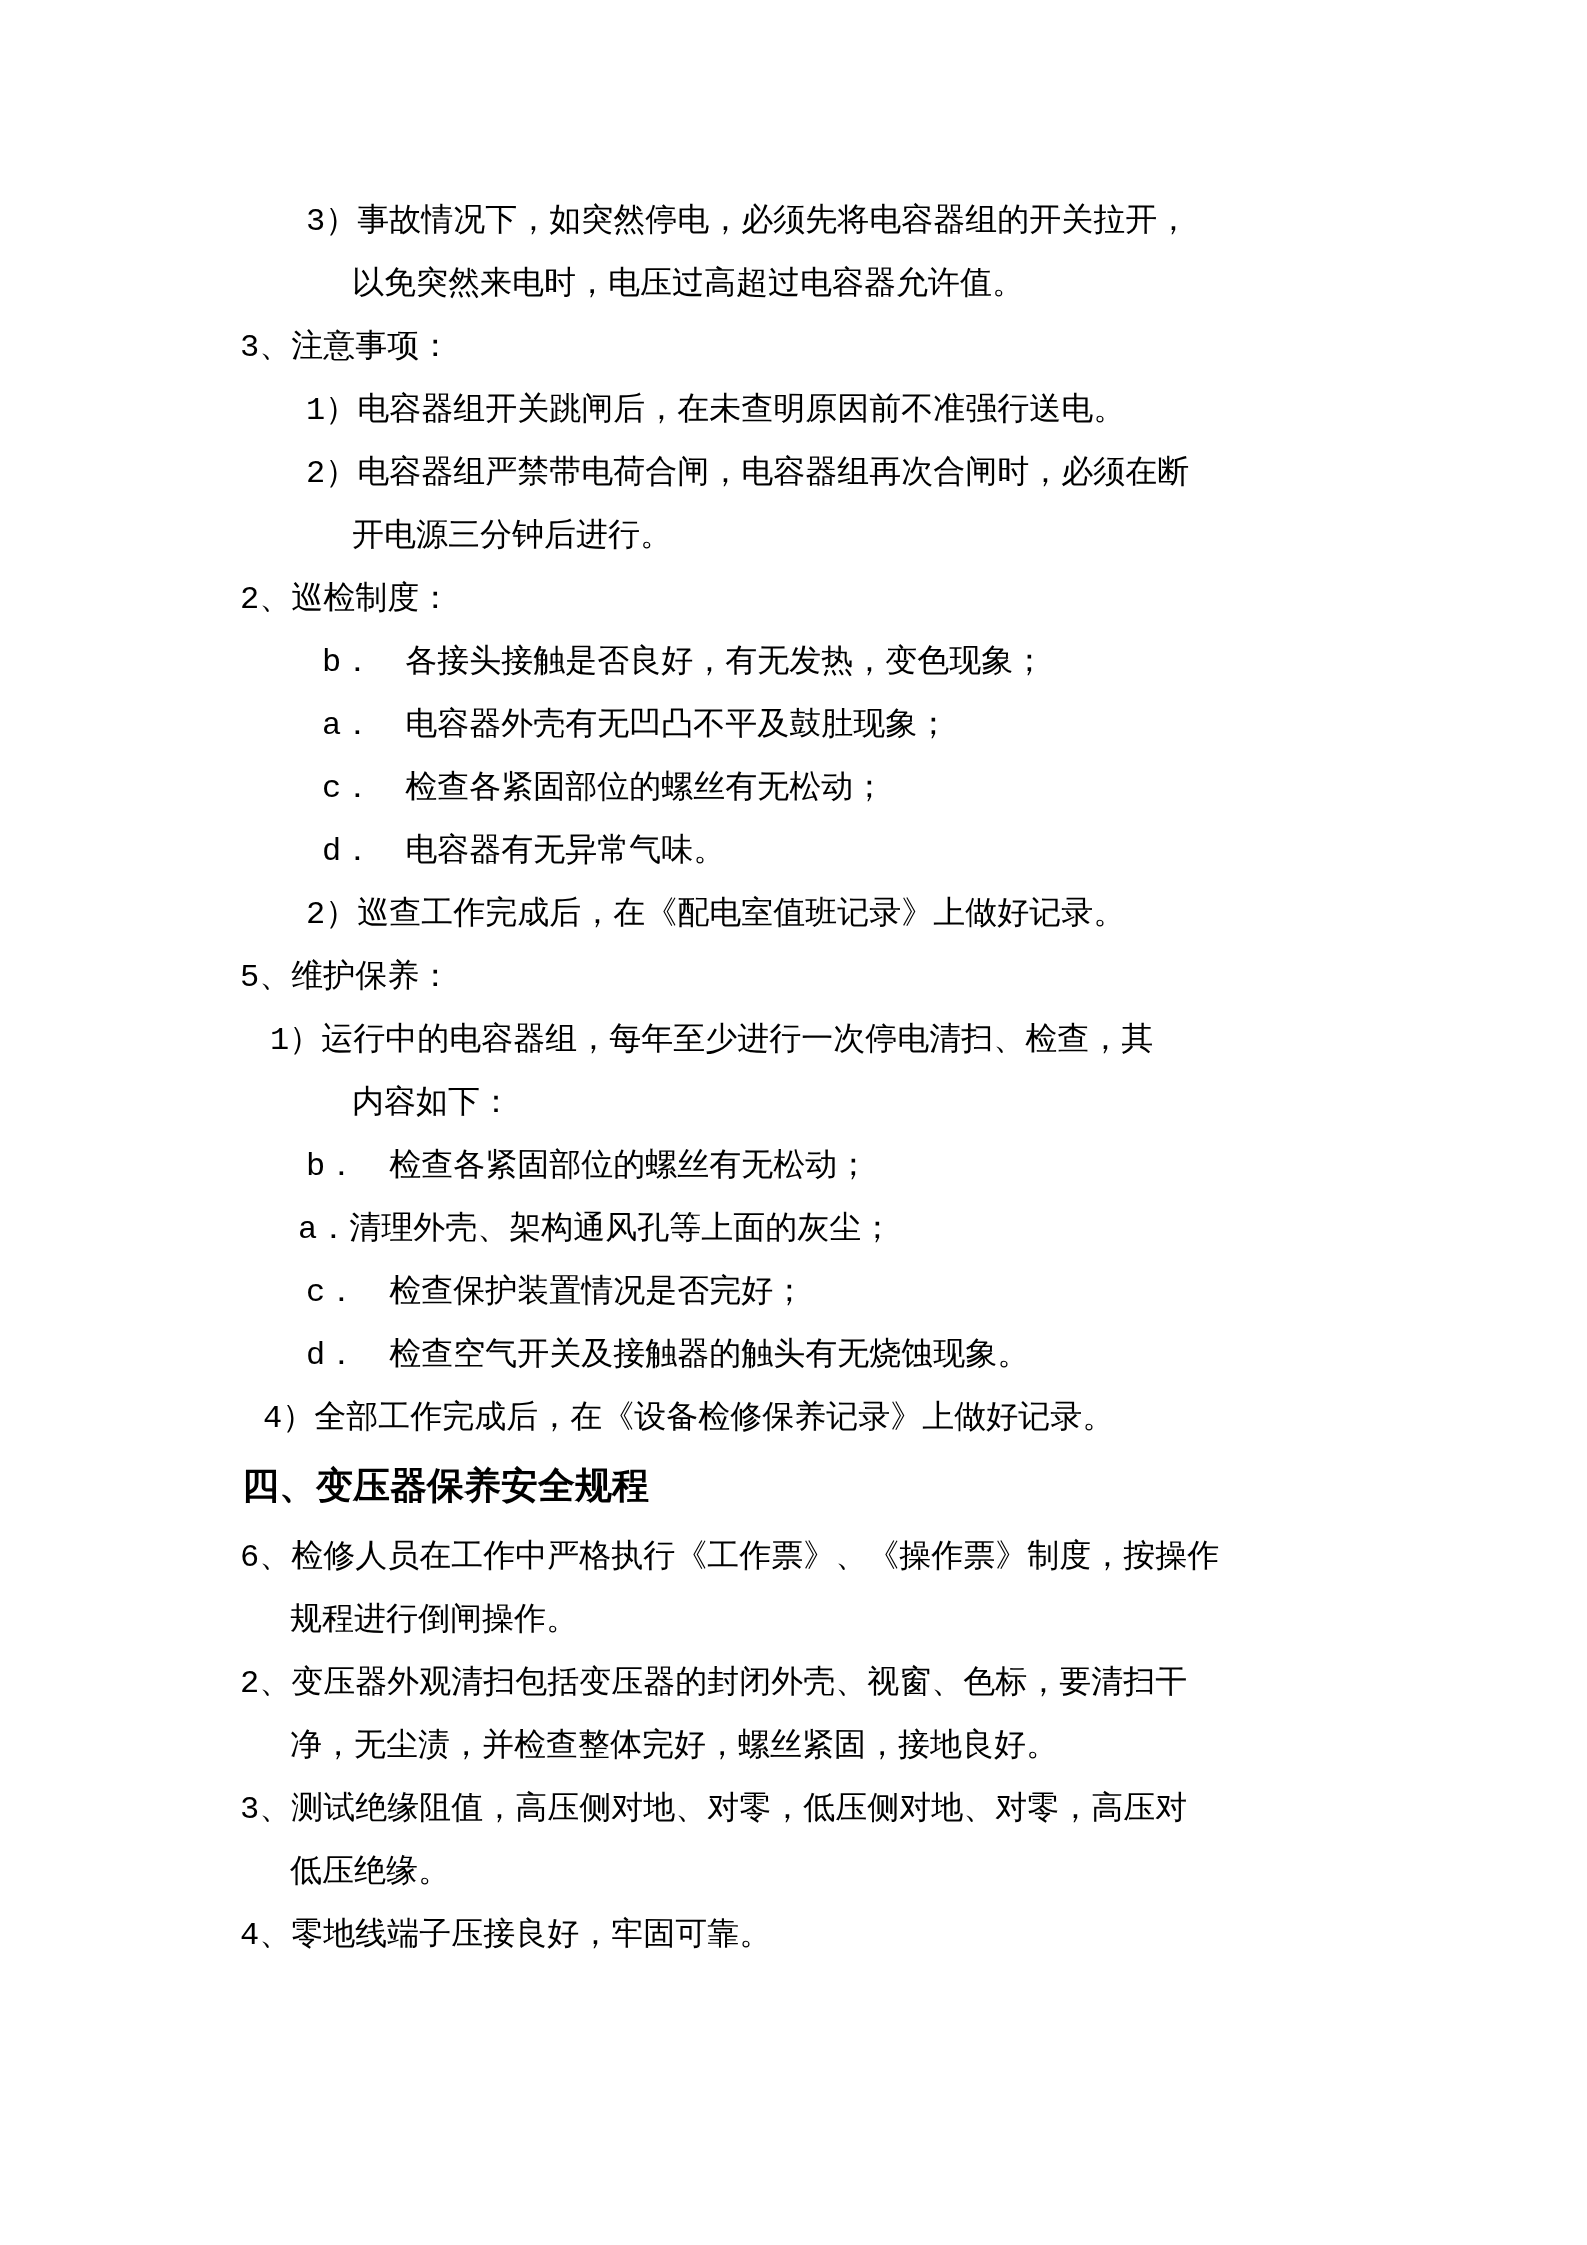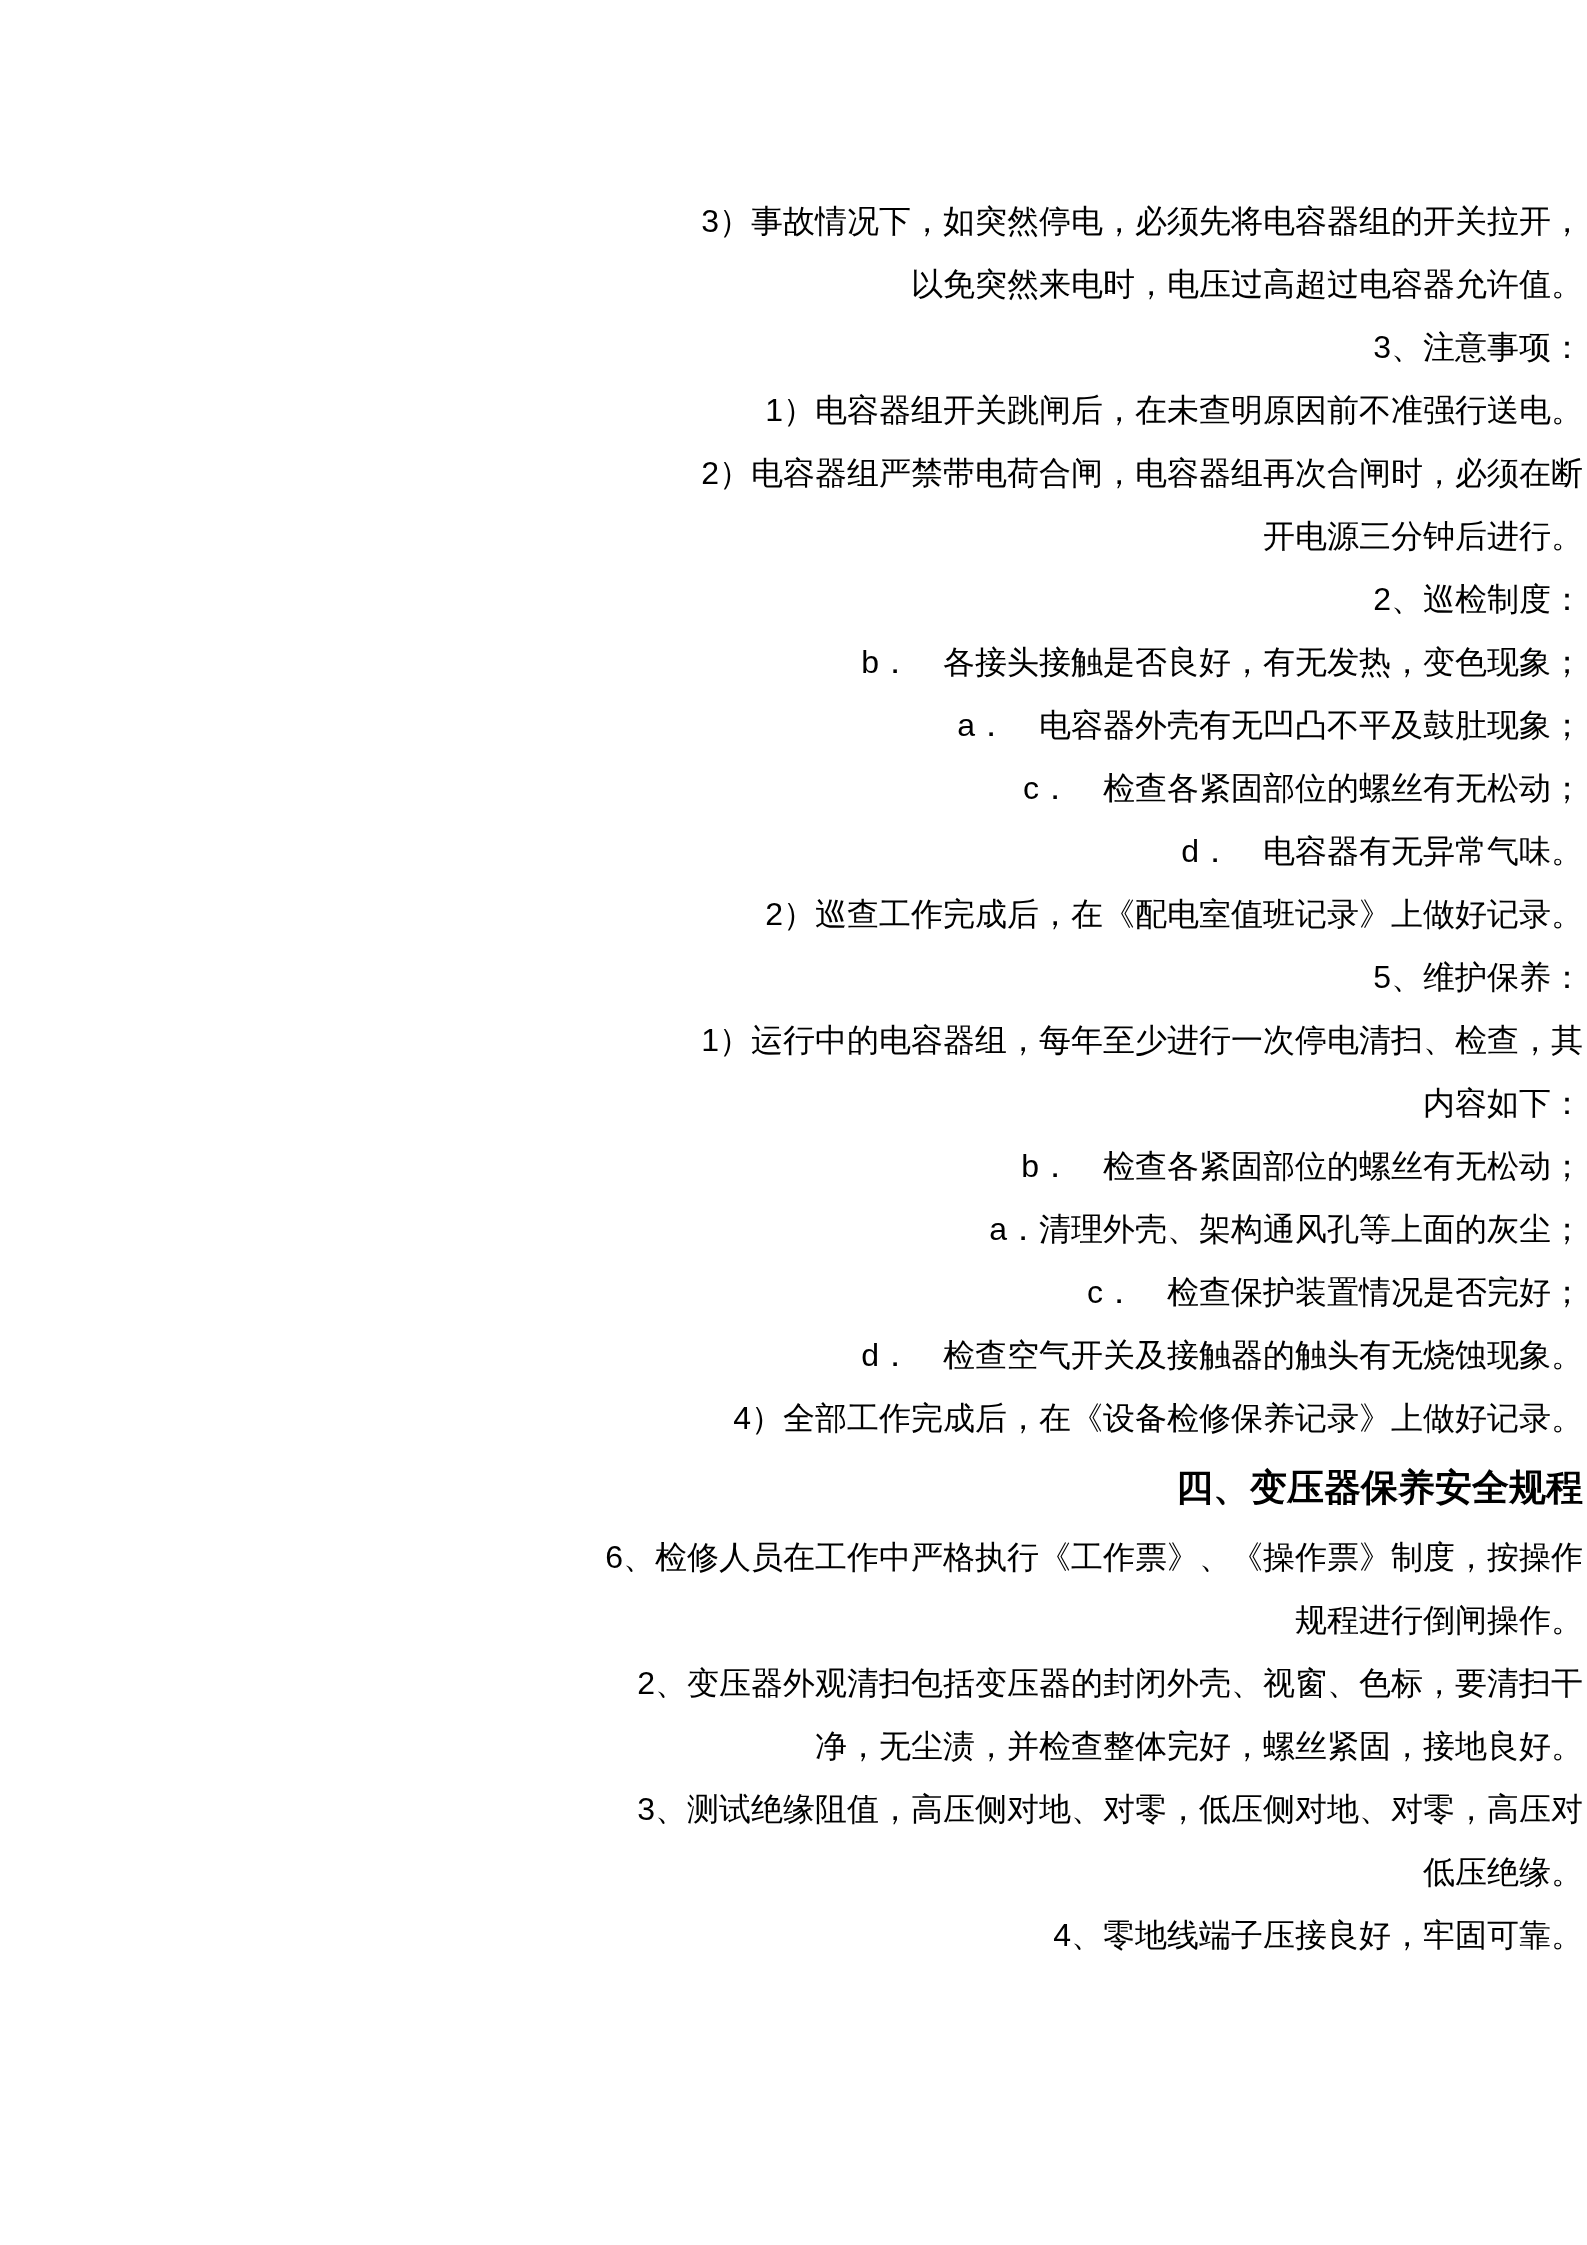--- a/index.html
+++ b/index.html
@@ -6,38 +6,37 @@
     margin: 0;
     padding: 0;
     background: #ffffff;
   }
   .page {
     position: relative;
     width: 1583px;
     height: 2245px;
     background: #ffffff;
     overflow: hidden;
-    font-family: Liberation Sans, sans-serif;
+    font-family: Liberation Mono, monospace;
     color: #000000;
-    text-align: right;
   }
   .body-lines {
     padding-top: 190px;
   }
   .line {
     height: 63px;
     line-height: 63px;
     font-size: 32px;
     white-space: pre;
     letter-spacing: 0;
   }
   
   .l1   { margin-left: 240px; }  
   .l2   { margin-left: 306px; }  
-  .l2b  { }  
+  .l2b  { margin-left: 270px; }  
   .l2c  { margin-left: 263px; }  
   .l3   { margin-left: 352px; }  
   .la4  { margin-left: 322px; }  
   .la5a { margin-left: 298px; }  
   .la5  { margin-left: 306px; }  
   .c4   { margin-left: 290px; }  
   .h1 {
     margin-left: 242px;
     height: 76px;
     line-height: 76px;

